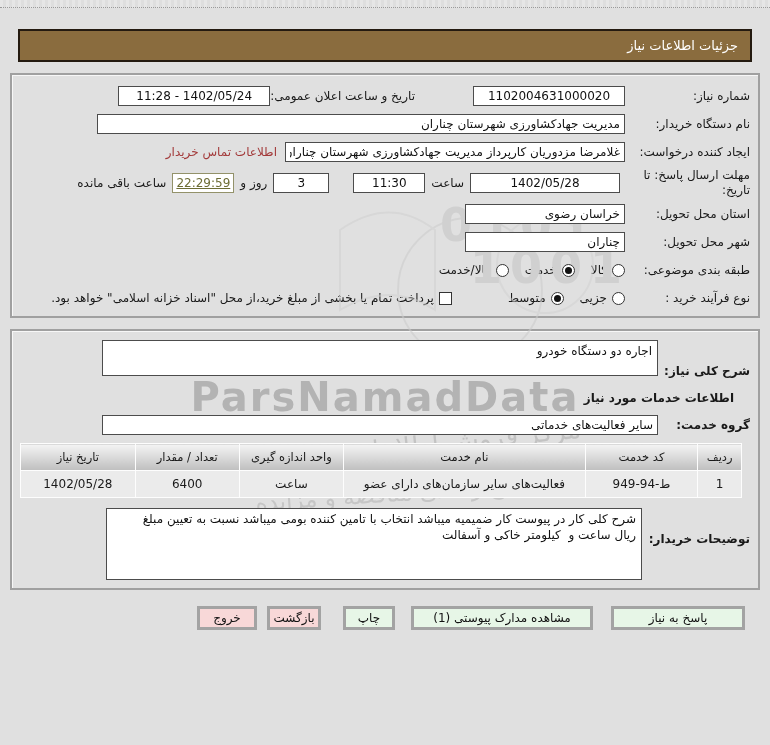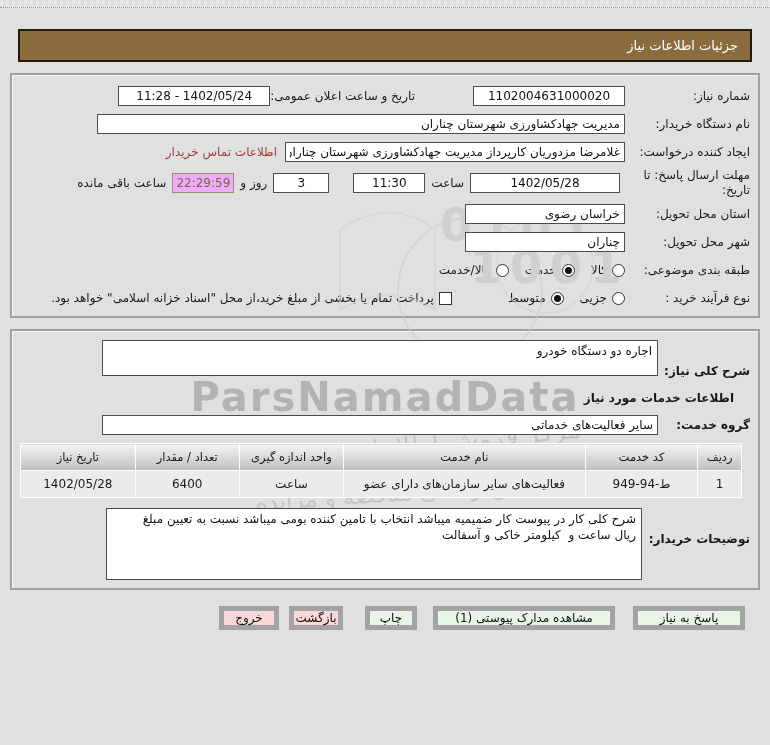--- a/index.html
+++ b/index.html
@@ -34,23 +34,23 @@
   .tbox {
     background:#fff; border:1px solid #4c4c4c; height:20px;
     font-family:"DejaVu Sans", sans-serif; font-size:12px; color:#111;
     padding:0 4px; position:relative; z-index:5;
   }
   .tbox.center { text-align:center; }
   .tbox.rtl-start { text-align:right; }
   textarea.tbox { resize:none; line-height:1.35; padding:2px 5px; }
   .inline-lbl { margin:0 6px; white-space:nowrap; }
   .countdown {
-    background:#f0abfc; border:1px solid #93926a; color:#6d6d35;
+    background:#ffffff; border:1px solid #93926a; color:#6d6d35;
     height:20px; width:62px; text-align:center; line-height:18px;
-    position:relative; z-index:5;
+    position:relative; z-index:5;text-decoration:underline;
   }
   .contact-link { color:#a33a3a; margin-right:8px; white-space:nowrap; cursor:pointer; position:relative; z-index:5; }
   .radio {
     width:13px; height:13px; border:1px solid #333; border-radius:50%;
     background:#fff; display:inline-block; position:relative; z-index:5; flex:none;
   }
   .radio.checked::after {
     content:""; position:absolute; inset:2px; border-radius:50%; background:#111;
   }
   .checkbox {
@@ -67,21 +67,21 @@
     background:linear-gradient(#f4f4f4,#bfbfbf);
     border:1px solid #fdfdfd; font-size:11.5px; font-weight:normal;
     height:27px; padding:2px 4px; text-align:center;
   }
   .svc-table td {
     background:#ebebeb; border:1px solid #fdfdfd; font-size:12px;
     height:27px; padding:2px 4px; text-align:center;
   }
   .btn-row { display:flex; align-items:center; margin:16px 25px 0 0; }
   .btn {
-    height:24px; border:5px solid #a3a3a3; font-family:"DejaVu Sans",sans-serif;
+    height:24px; border:3px solid #a3a3a3; font-family:"DejaVu Sans",sans-serif;
     font-size:12px; color:#111; display:flex; align-items:center; justify-content:center;
     padding:0 12px; cursor:pointer; position:relative; z-index:5; white-space:nowrap;
   }
   .btn.green { background:#e7f6e7; }
   .btn.pink { background:#f8d8d8; }
   
   .wm { position:absolute; pointer-events:none; z-index:3; }
   .wm-logo { top:170px; right:120px; opacity:.55; }
   .wm-brand {
     top:374px; left:0; width:770px; text-align:center;
@@ -222,18 +222,18 @@
   </table>
 
   <div class="frow" style="align-items:flex-start; margin-bottom:2px">
     <span class="flabel bold" style="min-width:108px; margin-top:24px">توضیحات خریدار:</span>
     <textarea class="tbox" style="width: 536px; height: 72px;" readonly="">شرح کلی کار در پیوست کار ضمیمیه میباشد انتخاب با تامین کننده بومی میباشد نسبت به تعیین مبلغ
 ریال ساعت و  کیلومتر خاکی و آسفالت</textarea>
   </div>
 </div>
 
 <div class="btn-row">
-  <button class="btn green" style="width:112px">پاسخ به نیاز</button>
+  <button class="btn green" style="width:134px">پاسخ به نیاز</button>
   <button class="btn green" style="width:182px; margin-right:18px">مشاهده مدارک پیوستی (1)</button>
   <button class="btn green" style="width:52px; margin-right:16px">چاپ</button>
   <button class="btn pink" style="width:54px; margin-right:22px">بازگشت</button>
   <button class="btn pink" style="width:60px; margin-right:10px">خروج</button>
 </div>
 
 </body></html>

